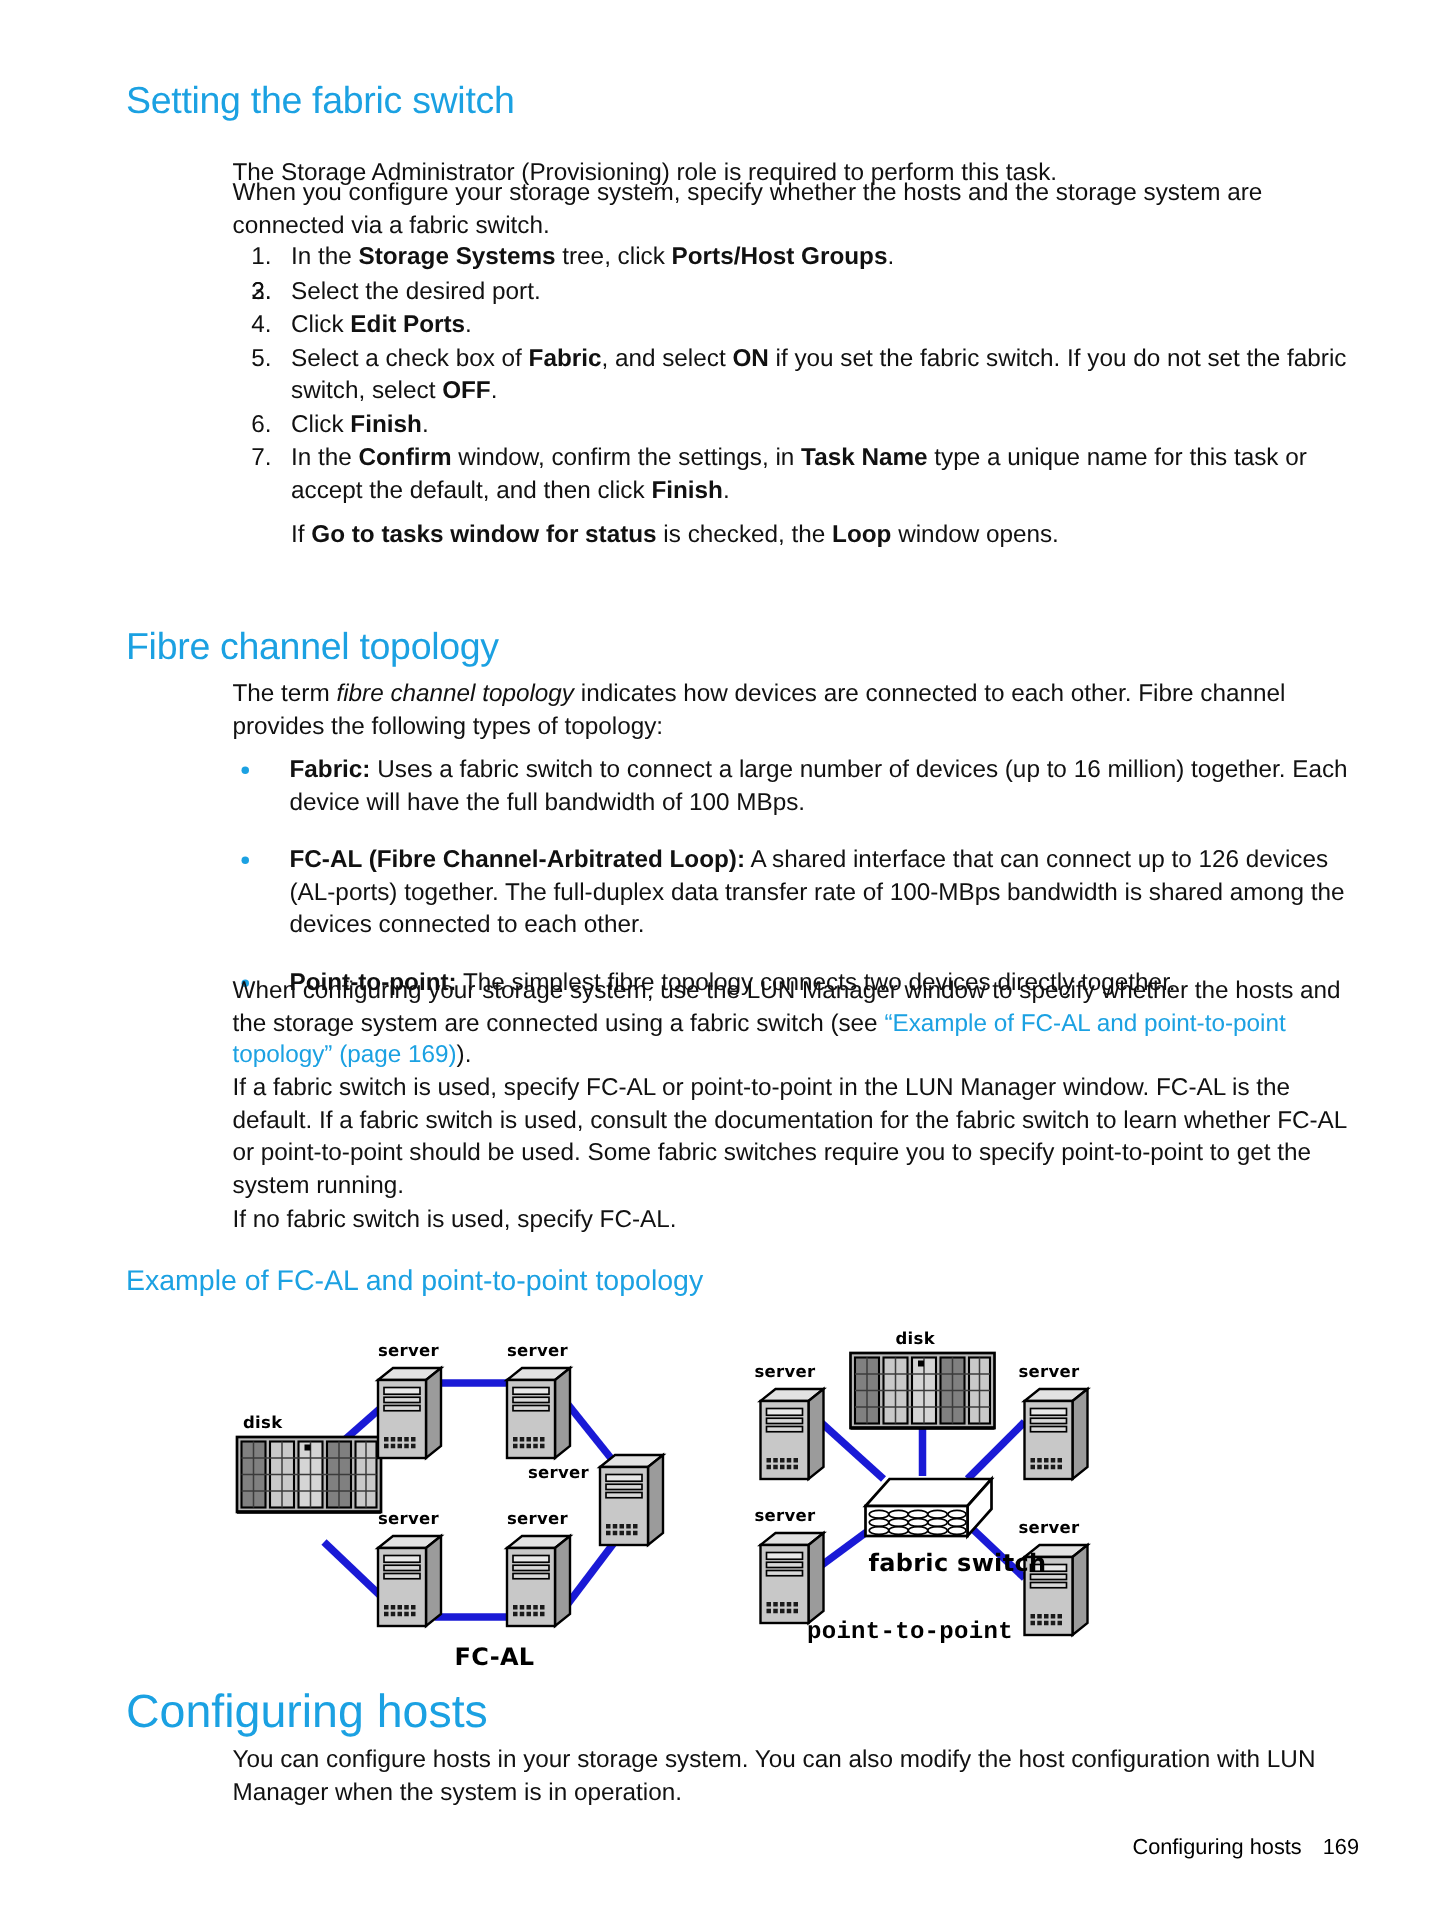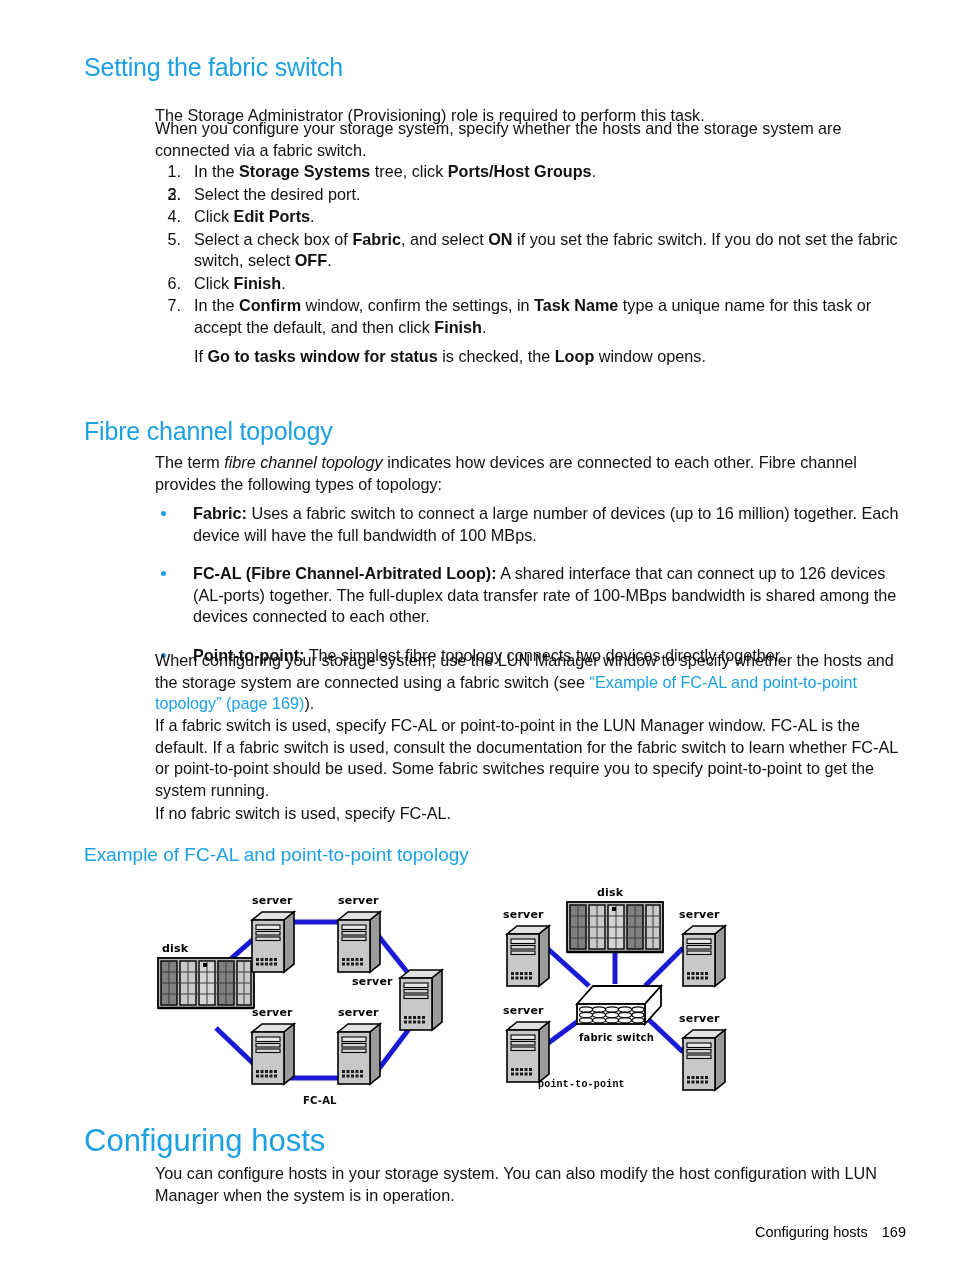--- a/index.html
+++ b/index.html
@@ -96,21 +96,21 @@
     font-weight:700;
     font-size:11px;
     color:#000;
     white-space:nowrap;
     letter-spacing:0.2px;
   }
   .fig-caption {
     position:absolute;
     font-family:"DejaVu Sans", sans-serif;
     font-weight:700;
-    font-size:10px;
+    font-size:16px;
     color:#000;
     white-space:nowrap;
     letter-spacing:0.2px;
   }
 
   
   .footer {
     position:absolute;
     font-size:14.5px;
     color:#000000;

